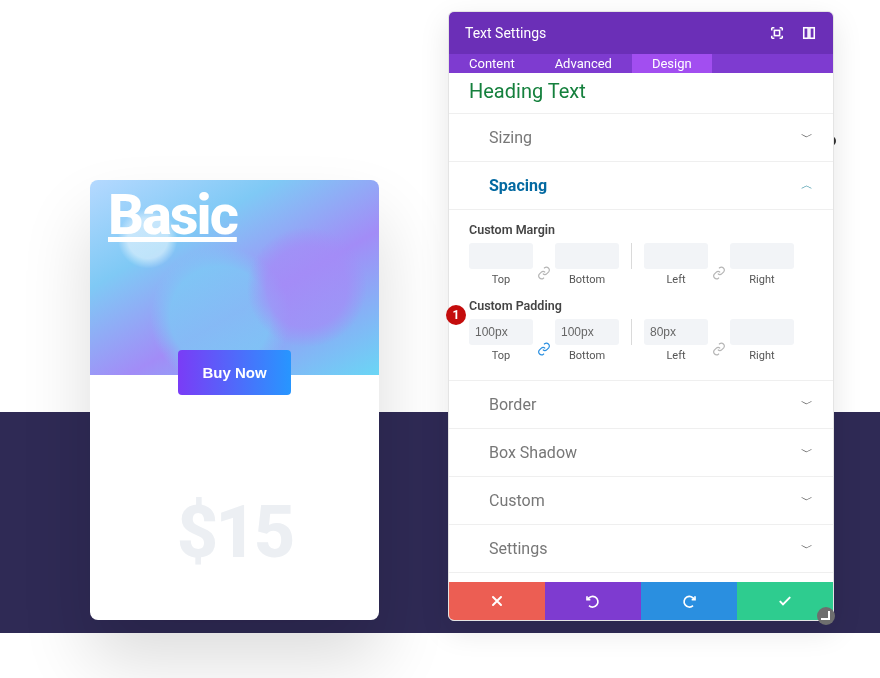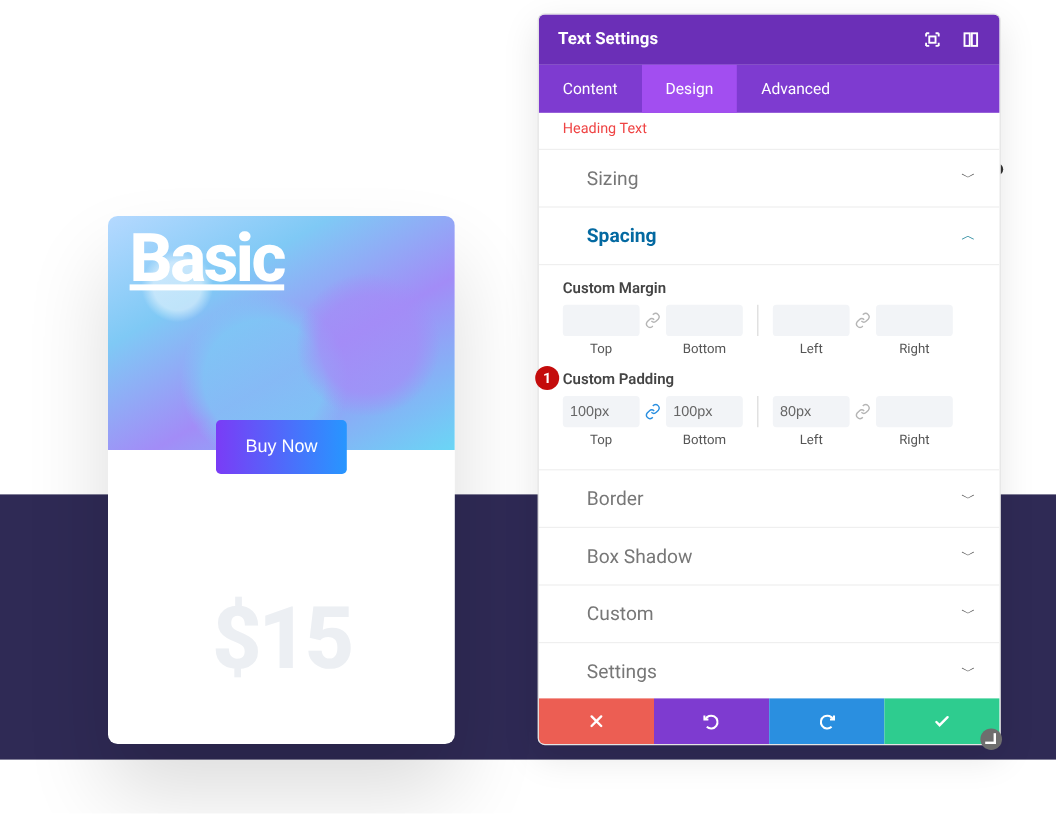--- a/index.html
+++ b/index.html
@@ -9,44 +9,44 @@
 
 .card { position: absolute; left: 90px; top: 180px; width: 289px; height: 440px; border-radius: 8px; background: #fff; box-shadow: 0 40px 70px rgba(0,0,0,0.14); overflow: hidden; }
 .card-hero { width: 100%; height: 195px; position: relative; background: linear-gradient(150deg, #b5d9ff 0%, #7fc9f5 30%, #a28cf7 60%, #6ad6f5 100%); }
 .card-hero::before { content:""; position:absolute; inset:0; background:
   radial-gradient(circle at 20% 30%, rgba(255,255,255,0.5) 0 20px, transparent 30px),
   radial-gradient(circle at 75% 55%, rgba(164,140,247,0.7) 0 40px, transparent 60px),
   radial-gradient(circle at 45% 70%, rgba(122,205,245,0.7) 0 50px, transparent 70px);
 }
 .card-title { position: absolute; left: 18px; top: 2px; font-size: 56px; font-weight: 800; color: #fff; letter-spacing: -2px; text-decoration: underline; }
 .card-button-wrap { position: relative; text-align: center; margin-top: -25px; }
-.buy-btn { display: inline-block; padding: 14px 24px; background: linear-gradient(90deg, #7a3cf6 0%, #2796ff 100%); color: #fff; font-weight: 400; font-size: 15px; border-radius: 4px; border: none; cursor: pointer; }
+.buy-btn { display: inline-block; padding: 14px 24px; background: linear-gradient(90deg, #7a3cf6 0%, #2796ff 100%); color: #fff; font-weight: 700; font-size: 15px; border-radius: 4px; border: none; cursor: pointer; }
 .price { text-align: center; margin-top: 95px; font-size: 72px; font-weight: 800; color: #eceff3; letter-spacing: -3px; }
 
 .panel { position: absolute; left: 448px; top: 11px; width: 386px; height: 610px; background: #fff; border: 1px solid #e4e4e4; border-radius: 6px; box-shadow: 0 10px 30px rgba(0,0,0,0.1); display: flex; flex-direction: column; overflow: hidden; }
 .p-header { background: #6b2fb7; height: 42px; display: flex; align-items: center; padding: 0 16px; }
-.p-header-title { color: #fff; font-weight: 700; font-size: 14px; flex: 1; }
+.p-header-title { color: #fff; font-weight: 400; font-size: 14px; flex: 1; }
 .p-header-icon { width: 16px; height: 16px; margin-left: 16px; color: #fff; display: inline-flex; align-items: center; justify-content: center; cursor: pointer; }
 .p-header-icon svg { width: 14px; height: 14px; fill: none; stroke: #fff; stroke-width: 1.8; }
-.tabs { background: #7e3bd0; height: 40px; display: flex; align-items: stretch; }
+.tabs { background: #7e3bd0; height: 19px; display: flex; align-items: stretch; }
 .tab { color: #fff; font-size: 13px; padding: 0 20px; display: flex; align-items: center; cursor: pointer; }
 .tab.active { background: #a24ef0; }
 
 .panel-body { flex: 1; overflow: hidden; }
 .section-row { display: flex; align-items: center; justify-content: space-between; padding: 14px 20px; border-bottom: 1px solid #efefef; cursor: pointer; }
 .section-label { font-size: 16px; color: #777; margin-left: 20px; }
 .section-row.open .section-label { color: #0369a1; font-weight: bold; }
 .chev { color: #555; font-size: 12px; }
 .section-row.open .chev { color: #2a8a9e; }
-.section-cut { padding: 6px 20px 10px; border-bottom: 1px solid #efefef; color: #ef4444; font-size: 12px; }
+.section-cut { padding: 6px 20px 10px; border-bottom: 1px solid #efefef; color: #15803d; font-size: 20px; }
 
 .spacing-body { padding: 12px 20px 18px; border-bottom: 1px solid #efefef; }
 .field-label { font-size: 12.5px; color: #444; font-weight: 600; margin-bottom: 6px; }
 .quad { display: flex; align-items: flex-start; gap: 12px; margin-bottom: 12px; }
-.quad-half { display: flex; gap: 0; align-items: flex-start; }
+.quad-half { display: flex; gap: 0; align-items: flex-end; }
 .pq-input { width: 64px; height: 26px; background: #f2f4f7; border: none; border-radius: 3px; font-size: 12px; color: #666; padding: 0 6px; }
 .pq-label { font-size: 11px; color: #555; text-align: center; margin-top: 4px; }
 .col { display: flex; flex-direction: column; align-items: center; }
 .link-icon { width: 22px; height: 26px; display: flex; align-items: center; justify-content: center; color: #b5b5b5; }
 .link-icon.linked { color: #2a8fe0; }
 .link-icon svg { width: 14px; height: 14px; }
 .divider-v { width: 1px; height: 26px; background: #dadada; }
 .callout { position: absolute; left: 446px; top: 305px; width: 20px; height: 20px; background: #c40c0c; border-radius: 50%; color: #fff; font-size: 12px; font-weight: 700; display: flex; align-items: center; justify-content: center; z-index: 10; }
 
 .footer-bar { display: flex; height: 38px; }
@@ -88,22 +88,22 @@
     </span>
     <span class="p-header-icon">
       <svg viewBox="0 0 16 16">
           <rect x="2" y="2" width="5" height="12"></rect>
           <rect x="9" y="2" width="5" height="12"></rect>
         </svg>
     </span>
   </div>
   <div class="tabs">
     <div class="tab">Content</div>
+    <div class="tab">Advanced</div>
     <div class="tab active">Design</div>
-    <div class="tab">Advanced</div>
   </div>
 
   <div class="panel-body">
     <div class="section-cut">Heading Text</div>
 
     <div class="section-row">
       <span class="section-label">Sizing</span>
       <span class="chev">﹀</span>
     </div>
 

